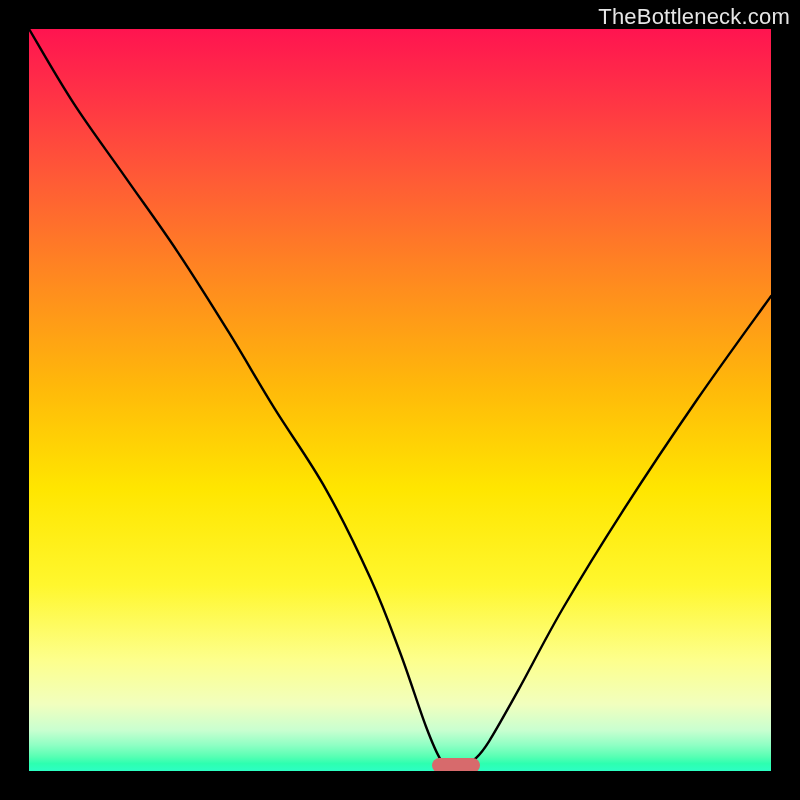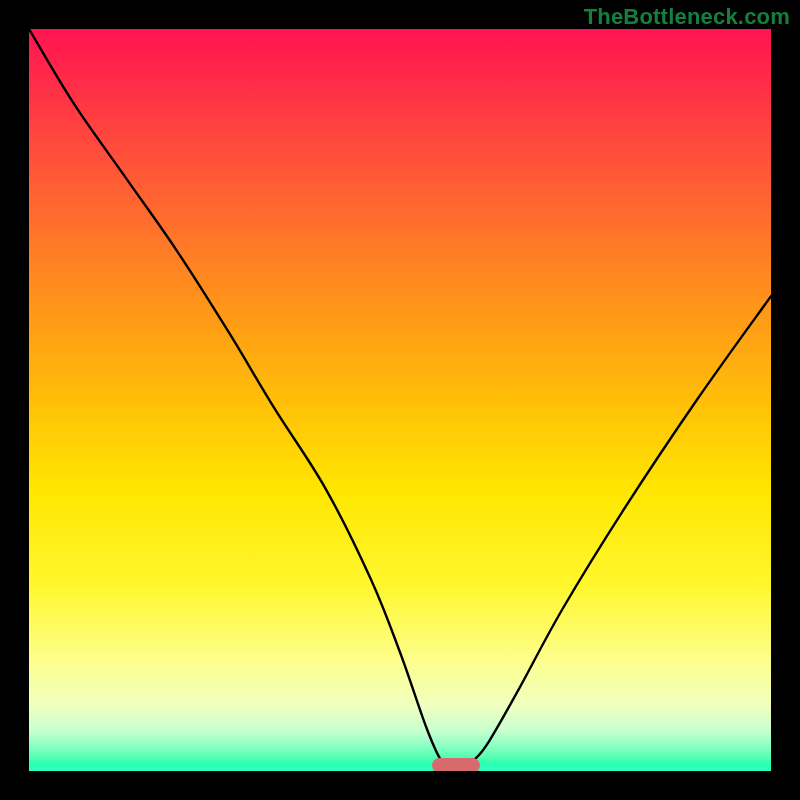--- a/index.html
+++ b/index.html
@@ -14,23 +14,23 @@
   .frame {
     position: relative;
     width: 800px;
     height: 800px;
     background: #000;
   }
   .watermark {
     position: absolute;
     top: 4px;
     right: 10px;
-    color: #15803d;
+    color: #e5e5e5;
     font-size: 22px;
-    font-weight: 700;
+    font-weight: 400;
     letter-spacing: 0.2px;
     z-index: 10;
   }
   .plot-area {
     position: absolute;
     left: 29px;
     top: 29px;
     width: 742px;
     height: 742px;
     overflow: hidden;

